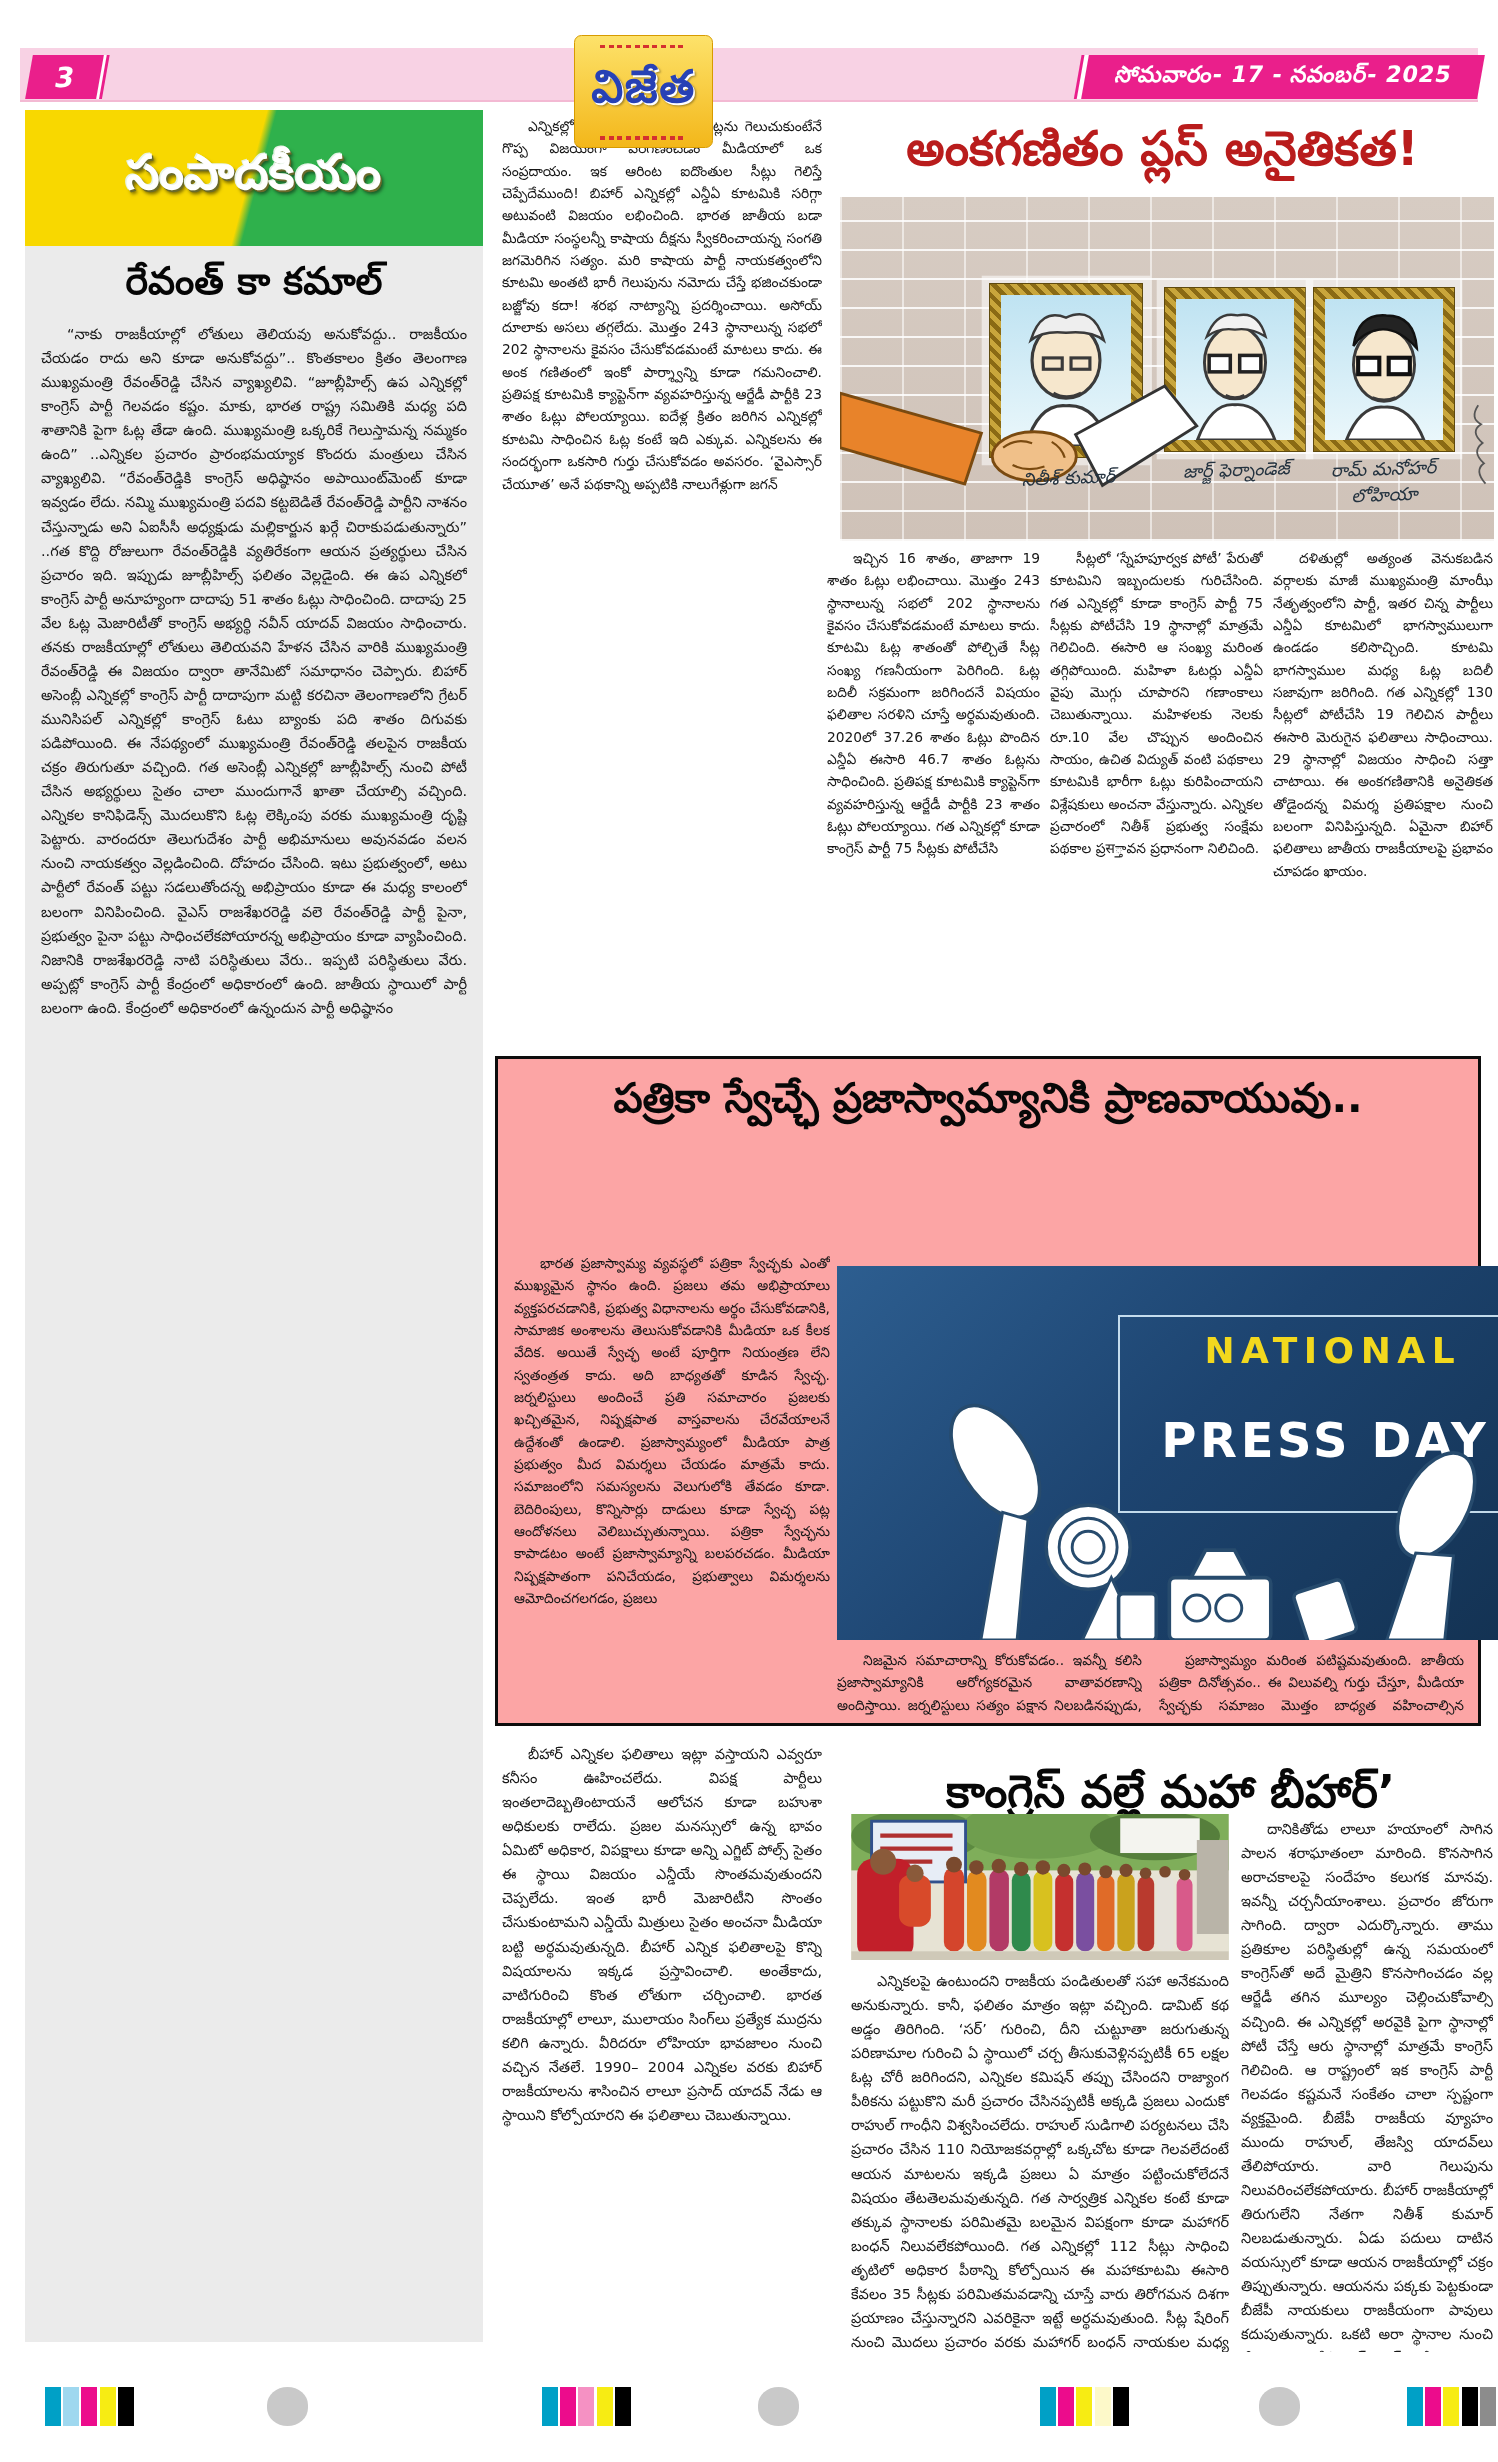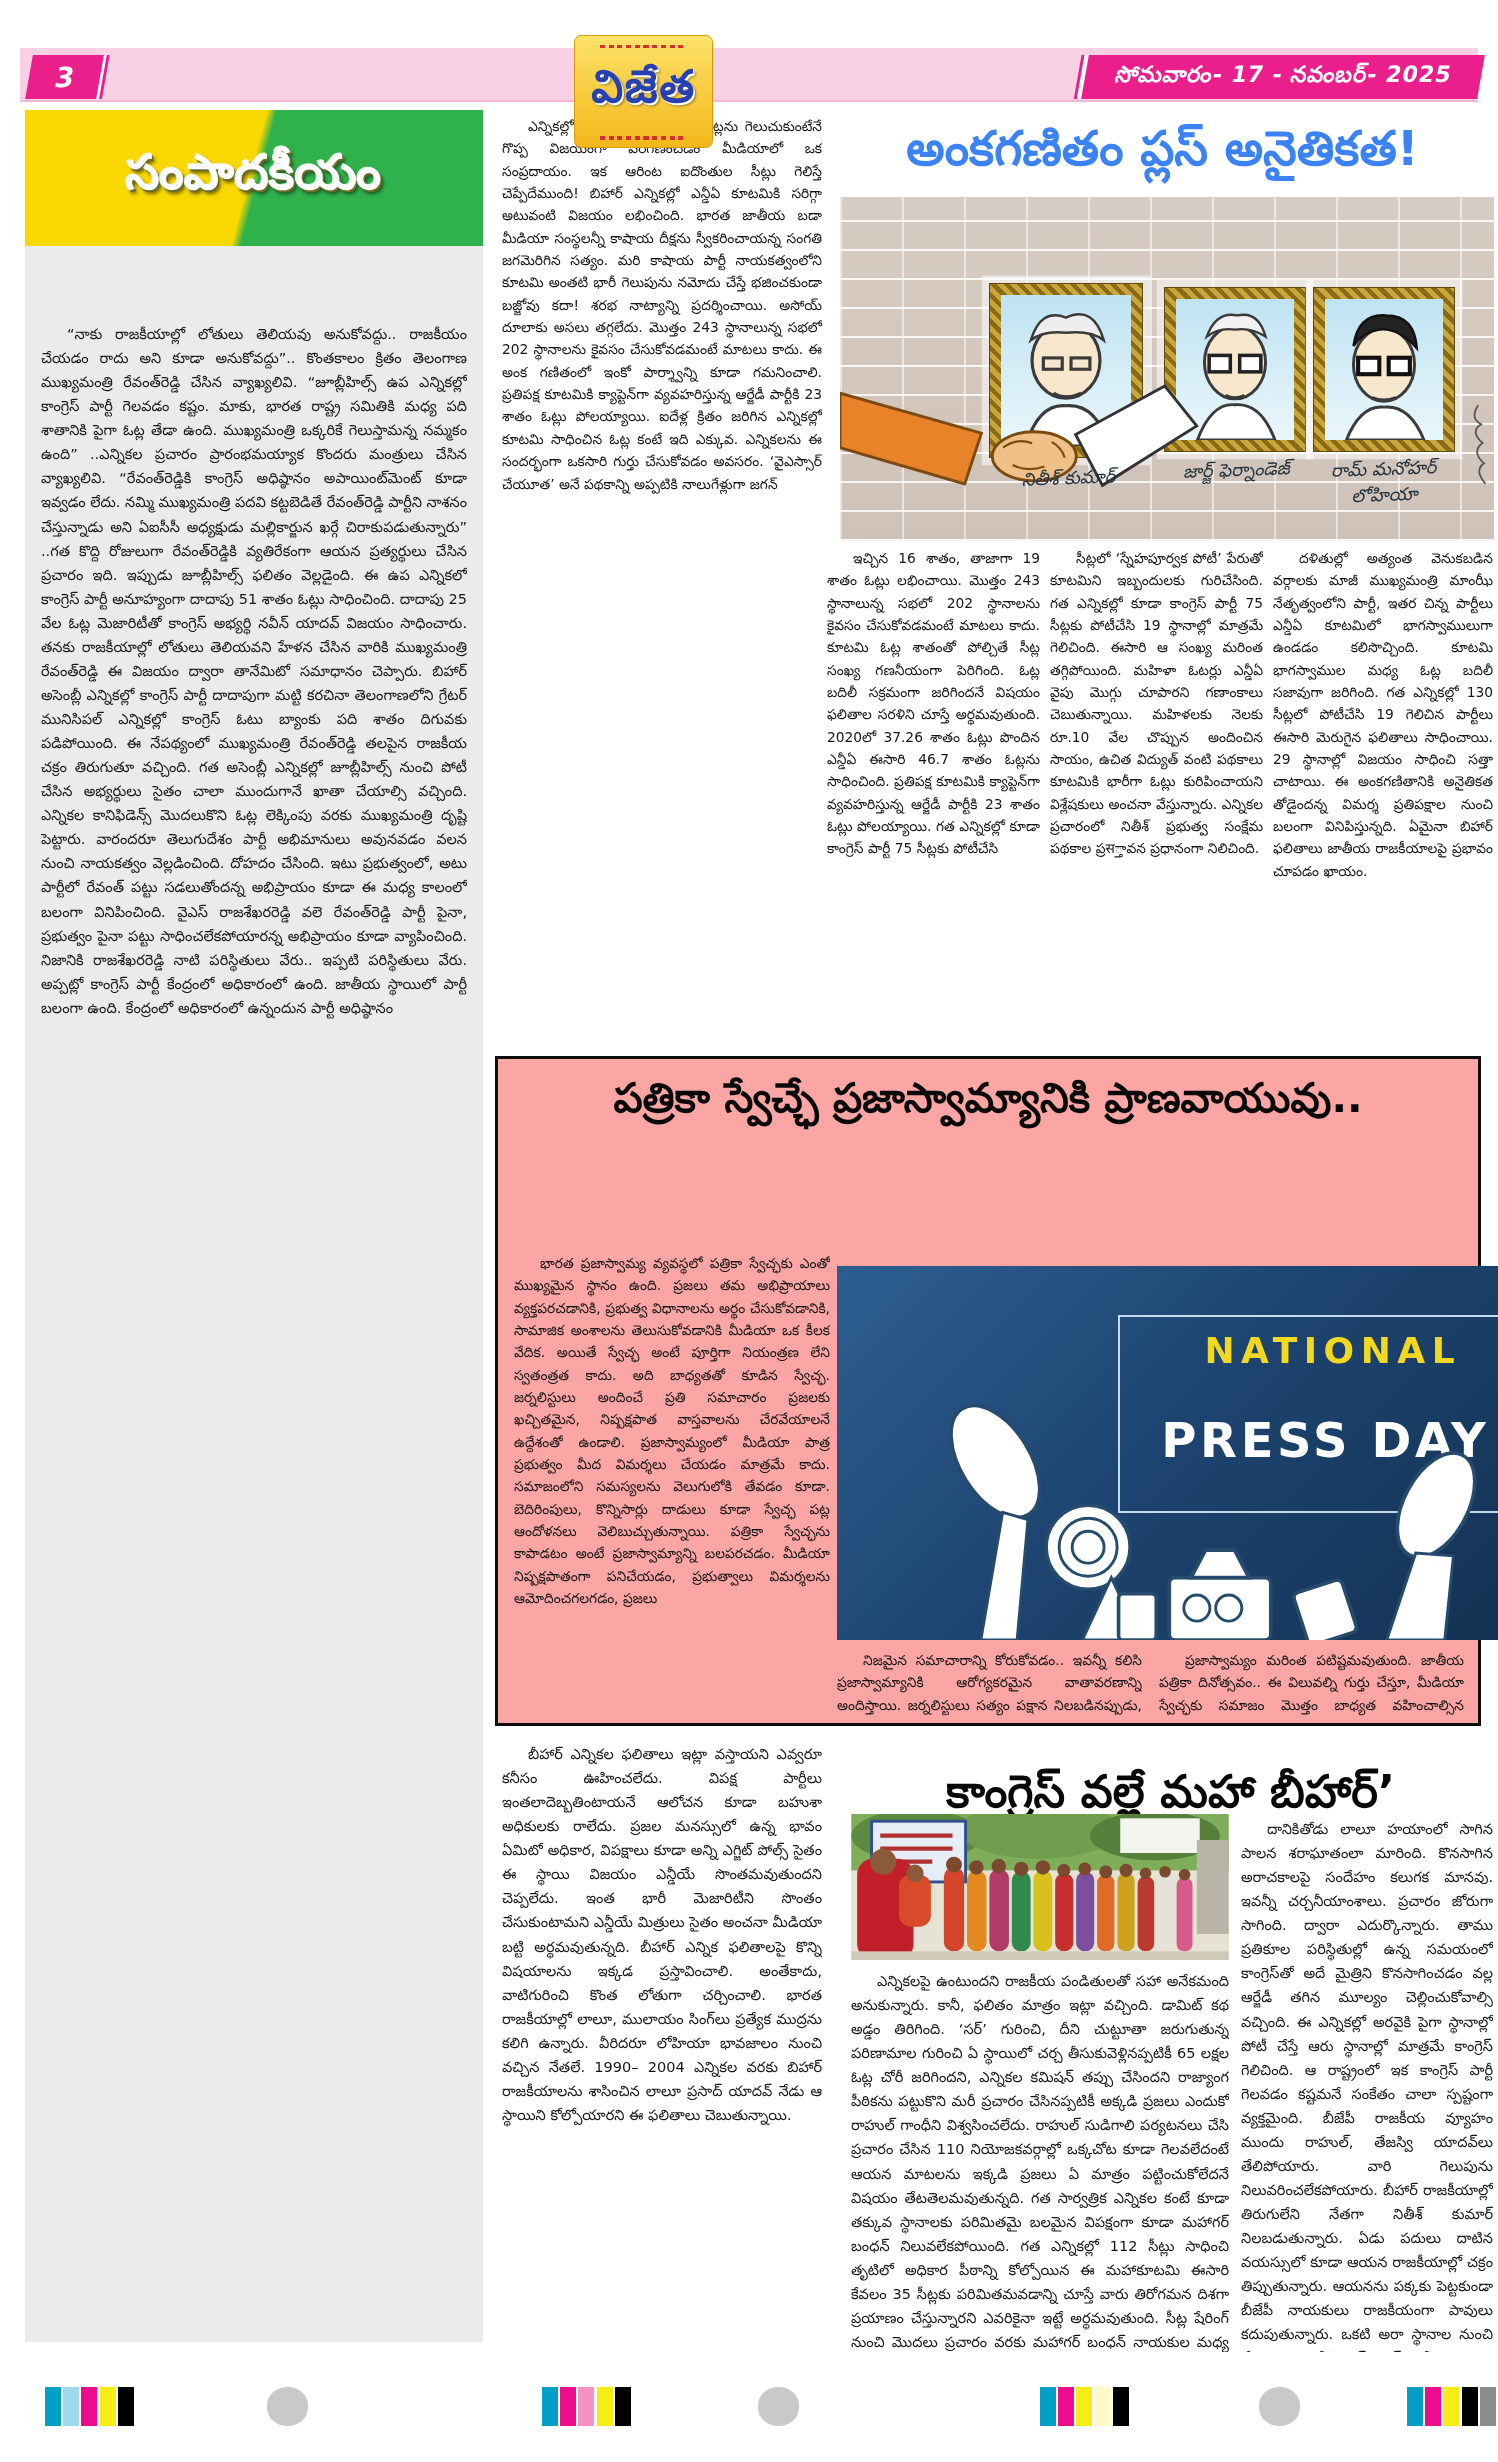--- a/index.html
+++ b/index.html
@@ -28,21 +28,21 @@
     display:flex;align-items:center;justify-content:center;overflow:hidden}
   .ed-banner span{font-size:48px;font-weight:bold;color:#fff;letter-spacing:0.7px;
     text-shadow:-1.5px -1.5px 0 #e7f3e7,1.5px 1.5px 0 #6a6a2a,2.9px 3.6px 3.6px rgba(0,0,0,.5)}
   .ed-head{position:absolute;left:0;top:149px;width:100%;text-align:center;font-size:38px;font-weight:bold;color:#050505}
   .ed-body{position:absolute;left:16px;top:212px;width:426px;height:2006px}
   .body-text{font-size:14.5px;line-height:1.66;text-align:justify;color:#161616;overflow:hidden;text-indent:26px;word-break:break-word}
   .body-sm{font-size:13.8px;line-height:1.62}
   
   .a1-col1{left:502px;top:115px;width:320px;height:930px}
   .a1-head{left:831px;top:115px;width:663px;height:77px;display:flex;align-items:center;justify-content:center;
-    font-size:48px;font-weight:bold;color:#3b82f6;white-space:nowrap}
+    font-size:48px;font-weight:bold;color:#b91c1c;white-space:nowrap}
   .cartoon{left:840px;top:197px;width:654px;height:344px;overflow:hidden;
     background:
       repeating-linear-gradient(0deg, rgba(255,255,255,.85) 0 2.2px, transparent 2.2px 29px),
       repeating-linear-gradient(90deg, rgba(255,255,255,.55) 0 2.2px, transparent 2.2px 62px),
       linear-gradient(#d7ccc3,#cfc2b8)}
   .frame{position:absolute;background:repeating-linear-gradient(45deg,#8a6a14 0 4.4px,#c9a63b 4.4px 9.4px);
     border:1.5px solid #5f4a0e;padding:11px;box-shadow:0 0 0 7.3px rgba(255,255,255,.55)}
   .frame-inner{width:100%;height:100%;background:linear-gradient(#bfe3f2,#eaf7fb);overflow:hidden}
   .caption{position:absolute;font-family:"DejaVu Serif","Liberation Serif",serif;font-style:italic;
     font-size:18px;color:#23323f;text-align:center;transform:rotate(-2deg)}
@@ -86,20 +86,21 @@
     <span class="masthead-text">విజేత</span>
   </div>
   <div class="abs date-box">
     <span>సోమవారం- 17 - నవంబర్- 2025</span>
   </div>
 
   <div class="abs editorial">
     <div class="ed-banner">
       <span>సంపాదకీయం</span>
     </div>
+    <div class="ed-head">రేవంత్ కా కమాల్</div>
     <div class="ed-body body-text">“నాకు రాజకీయాల్లో లోతులు తెలియవు అనుకోవద్దు.. రాజకీయం చేయడం రాదు అని కూడా అనుకోవద్దు”.. కొంతకాలం క్రితం తెలంగాణ ముఖ్యమంత్రి రేవంత్‌రెడ్డి చేసిన వ్యాఖ్యలివి. “జూబ్లీహిల్స్ ఉప ఎన్నికల్లో కాంగ్రెస్ పార్టీ గెలవడం కష్టం. మాకు, భారత రాష్ట్ర సమితికి మధ్య పది శాతానికి పైగా ఓట్ల తేడా ఉంది. ముఖ్యమంత్రి ఒక్కరికే గెలుస్తామన్న నమ్మకం ఉంది” ..ఎన్నికల ప్రచారం ప్రారంభమయ్యాక కొందరు మంత్రులు చేసిన వ్యాఖ్యలివి. “రేవంత్‌రెడ్డికి కాంగ్రెస్ అధిష్ఠానం అపాయింట్‌మెంట్ కూడా ఇవ్వడం లేదు. నమ్మి ముఖ్యమంత్రి పదవి కట్టబెడితే రేవంత్‌రెడ్డి పార్టీని నాశనం చేస్తున్నాడు అని ఏఐసీసీ అధ్యక్షుడు మల్లికార్జున ఖర్గే చిరాకుపడుతున్నారు” ..గత కొద్ది రోజులుగా రేవంత్‌రెడ్డికి వ్యతిరేకంగా ఆయన ప్రత్యర్థులు చేసిన ప్రచారం ఇది. ఇప్పుడు జూబ్లీహిల్స్ ఫలితం వెల్లడైంది. ఈ ఉప ఎన్నికలో కాంగ్రెస్ పార్టీ అనూహ్యంగా దాదాపు 51 శాతం ఓట్లు సాధించింది. దాదాపు 25 వేల ఓట్ల మెజారిటీతో కాంగ్రెస్ అభ్యర్థి నవీన్ యాదవ్ విజయం సాధించారు. తనకు రాజకీయాల్లో లోతులు తెలియవని హేళన చేసిన వారికి ముఖ్యమంత్రి రేవంత్‌రెడ్డి ఈ విజయం ద్వారా తానేమిటో సమాధానం చెప్పారు. బిహార్ అసెంబ్లీ ఎన్నికల్లో కాంగ్రెస్ పార్టీ దాదాపుగా మట్టి కరచినా తెలంగాణలోని గ్రేటర్ మునిసిపల్ ఎన్నికల్లో కాంగ్రెస్ ఓటు బ్యాంకు పది శాతం దిగువకు పడిపోయింది. ఈ నేపథ్యంలో ముఖ్యమంత్రి రేవంత్‌రెడ్డి తలపైన రాజకీయ చక్రం తిరుగుతూ వచ్చింది. గత అసెంబ్లీ ఎన్నికల్లో జూబ్లీహిల్స్ నుంచి పోటీ చేసిన అభ్యర్థులు సైతం చాలా ముందుగానే ఖాతా చేయాల్సి వచ్చింది. ఎన్నికల కానిఫిడెన్స్ మొదలుకొని ఓట్ల లెక్కింపు వరకు ముఖ్యమంత్రి దృష్టి పెట్టారు. వారందరూ తెలుగుదేశం పార్టీ అభిమానులు అవునవడం వలన నుంచి నాయకత్వం వెల్లడించింది. దోహదం చేసింది. ఇటు ప్రభుత్వంలో, అటు పార్టీలో రేవంత్ పట్టు సడలుతోందన్న అభిప్రాయం కూడా ఈ మధ్య కాలంలో బలంగా వినిపించింది. వైఎస్ రాజశేఖరరెడ్డి వలె రేవంత్‌రెడ్డి పార్టీ పైనా, ప్రభుత్వం పైనా పట్టు సాధించలేకపోయారన్న అభిప్రాయం కూడా వ్యాపించింది. నిజానికి రాజశేఖరరెడ్డి నాటి పరిస్థితులు వేరు.. ఇప్పటి పరిస్థితులు వేరు. అప్పట్లో కాంగ్రెస్ పార్టీ కేంద్రంలో అధికారంలో ఉంది. జాతీయ స్థాయిలో పార్టీ బలంగా ఉంది. కేంద్రంలో అధికారంలో ఉన్నందున పార్టీ అధిష్ఠానం</div>
   </div>
 
   <div class="abs a1-col1 body-text body-sm">ఎన్నికల్లో మూడింట రెండొంతుల సీట్లను గెలుచుకుంటేనే గొప్ప విజయంగా పరిగణించడం మీడియాలో ఒక సంప్రదాయం. ఇక ఆరింట ఐదొంతుల సీట్లు గెలిస్తే చెప్పేదేముంది! బిహార్ ఎన్నికల్లో ఎన్డీఏ కూటమికి సరిగ్గా అటువంటి విజయం లభించింది. భారత జాతీయ బడా మీడియా సంస్థలన్నీ కాషాయ దీక్షను స్వీకరించాయన్న సంగతి జగమెరిగిన సత్యం. మరి కాషాయ పార్టీ నాయకత్వంలోని కూటమి అంతటి భారీ గెలుపును నమోదు చేస్తే భజించకుండా బజ్జోవు కదా! శరభ నాట్యాన్ని ప్రదర్శించాయి. అసోయ్ దూలాకు అసలు తగ్గలేదు. మొత్తం 243 స్థానాలున్న సభలో 202 స్థానాలను కైవసం చేసుకోవడమంటే మాటలు కాదు. ఈ అంక గణితంలో ఇంకో పార్శ్వాన్ని కూడా గమనించాలి. ప్రతిపక్ష కూటమికి క్యాప్టెన్‌గా వ్యవహరిస్తున్న ఆర్జేడీ పార్టీకి 23 శాతం ఓట్లు పోలయ్యాయి. ఐదేళ్ల క్రితం జరిగిన ఎన్నికల్లో కూటమి సాధించిన ఓట్ల కంటే ఇది ఎక్కువ. ఎన్నికలను ఈ సందర్భంగా ఒకసారి గుర్తు చేసుకోవడం అవసరం. ‘వైఎస్సార్ చేయూత’ అనే పథకాన్ని అప్పటికి నాలుగేళ్లుగా జగన్</div>
   <div class="abs a1-head">అంకగణితం ప్లస్ అనైతికత!</div>
 
   <div class="abs cartoon">
 
     <div class="frame" style="left:149px;top:86px;width:154px;height:175px">
       <div class="frame-inner">

